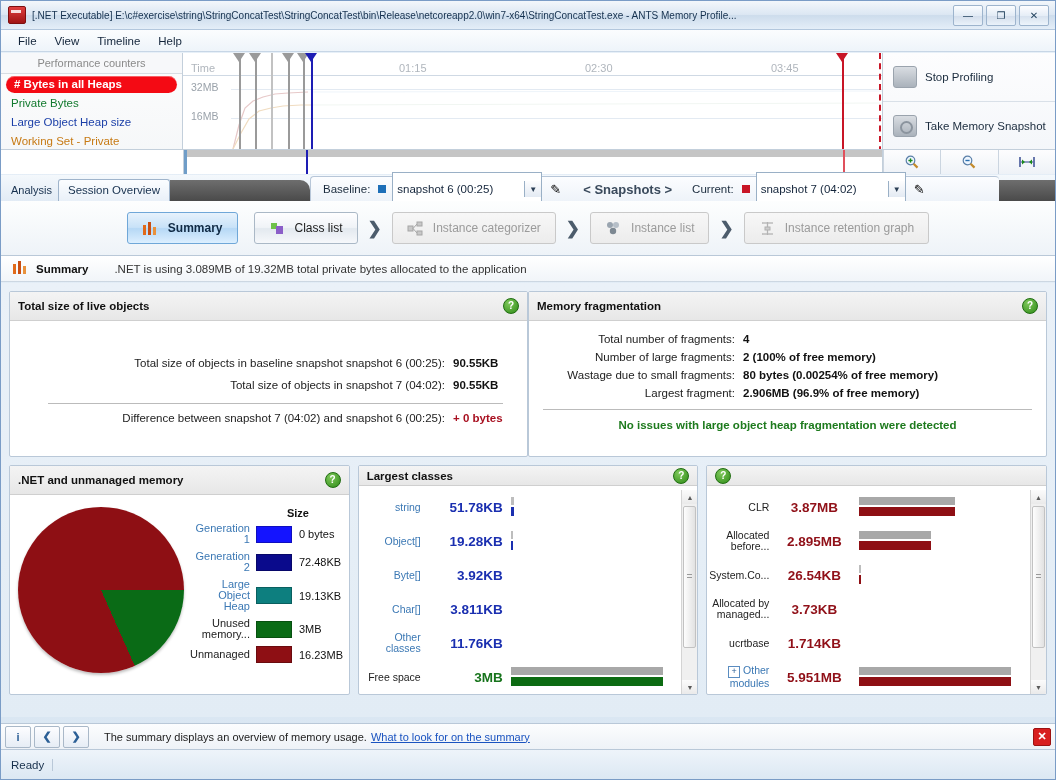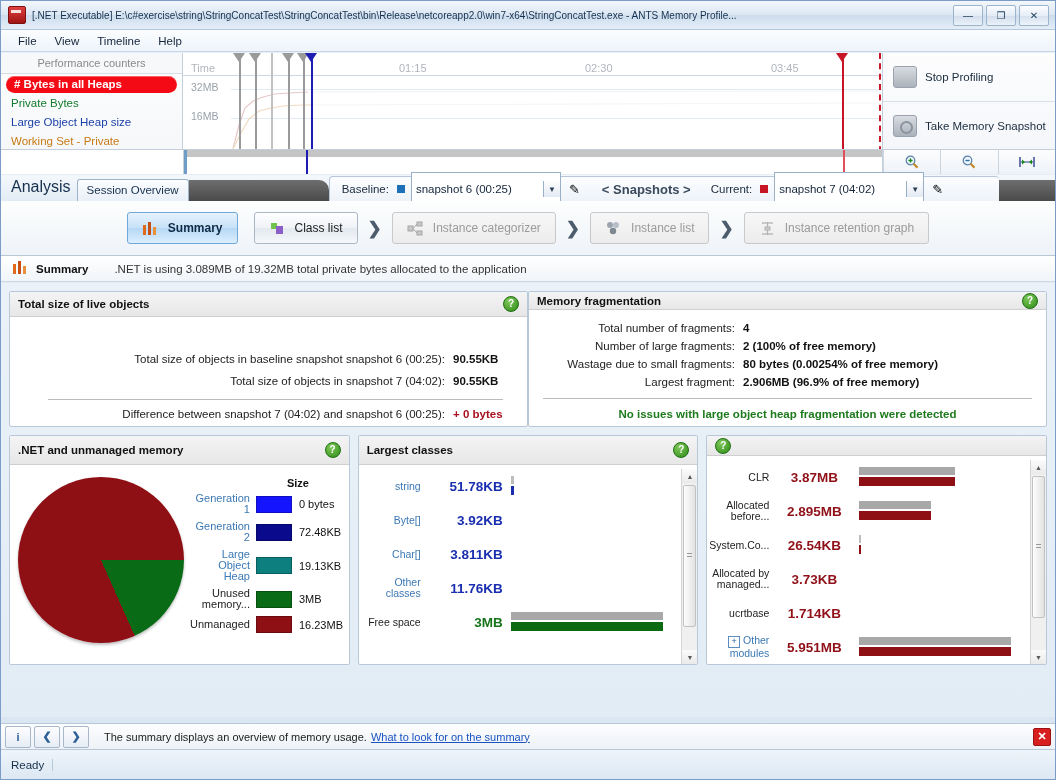--- a/index.html
+++ b/index.html
@@ -134,21 +134,21 @@
     background:linear-gradient(180deg,#fdfdfe 0%,#eef2f7 100%);
   }
   
   .tabstrip{
     position:absolute;left:0;top:174px;right:0;height:26px;
     background:linear-gradient(180deg,#f4f8fc 0%,#e2ebf5 100%);
     border-bottom:1px solid #9fb4cb;
     display:flex;align-items:flex-end;
   }
   .tab-label{
-    font-size:16px;color:#16304e;padding:0 6px 5px 10px;
+    font-size:11px;color:#16304e;padding:0 6px 5px 10px;
   }
   .tab{
     height:21px;line-height:21px;padding:0 9px;font-size:11.5px;color:#16304e;
     background:linear-gradient(180deg,#fbfdff 0%,#e9f0f8 100%);
     border:1px solid #9fb4cb;border-bottom:none;
     border-radius:3px 3px 0 0;margin-right:0;
   }
   .tab-fill{
     height:21px;flex:0 0 auto;width:140px;
     background:linear-gradient(180deg,#6e6e6e 0%,#4a4a4a 100%);
@@ -225,21 +225,21 @@
     border-bottom:1px solid #cfcfcf;padding:0 8px;
   }
   .panel-title{font-weight:bold;font-size:11.5px;color:#111;flex:1;}
   .help{
     width:14px;height:14px;border-radius:50%;
     background:radial-gradient(circle at 35% 30%,#7ec85a,#2e8b17);
     color:#fff;font-size:10px;font-weight:bold;line-height:14px;text-align:center;
     border:1px solid #1f6d10;
   }
   .panel-body{flex:1;padding:6px 10px;box-sizing:border-box;position:relative;}
-  .toprow{display:flex;gap:0;height:136px;justify-content:flex-end;}
+  .toprow{display:flex;gap:0;height:166px;justify-content:flex-end;}
   .botrow{display:flex;gap:8px;height:230px;margin-top:8px;}
   
   .lo-row{display:flex;justify-content:flex-end;align-items:center;margin-top:10px;font-size:11.5px;}
   .lo-row .lbl{color:#222;margin-right:8px;}
   .lo-row .val{font-weight:bold;color:#111;min-width:64px;}
   .lo-sep{border-top:1px solid #bbb;margin:12px 14px 0 28px;}
   .lo-diff .val{color:#a81020;}
   
   .fr-row{display:flex;align-items:baseline;margin-top:6px;font-size:11.5px;}
   .fr-row .lbl{width:196px;text-align:right;color:#222;margin-right:8px;}
@@ -634,20 +634,28 @@
 
             <div class="lst-row">
               <span class="lst-name blue-name">string</span>
               <span class="lst-val blue-val">51.78KB</span>
               <span class="lst-bars">
                 <span class="bar-top" style="width:3px;background:#bdbdbd;"></span>
                 <span class="bar-bot" style="width:3px;background:#1a2fb0;"></span>
               </span>
             </div>
 
+            <div class="lst-row">
+              <span class="lst-name blue-name">Object[]</span>
+              <span class="lst-val blue-val">19.28KB</span>
+              <span class="lst-bars">
+                <span class="bar-top" style="width:2px;background:#bdbdbd;"></span>
+                <span class="bar-bot" style="width:2px;background:#1a2fb0;"></span>
+              </span>
+            </div>
 
             <div class="lst-row">
               <span class="lst-name blue-name">Byte[]</span>
               <span class="lst-val blue-val">3.92KB</span>
               <span class="lst-bars"></span>
             </div>
 
             <div class="lst-row">
               <span class="lst-name blue-name">Char[]</span>
               <span class="lst-val blue-val">3.811KB</span>

